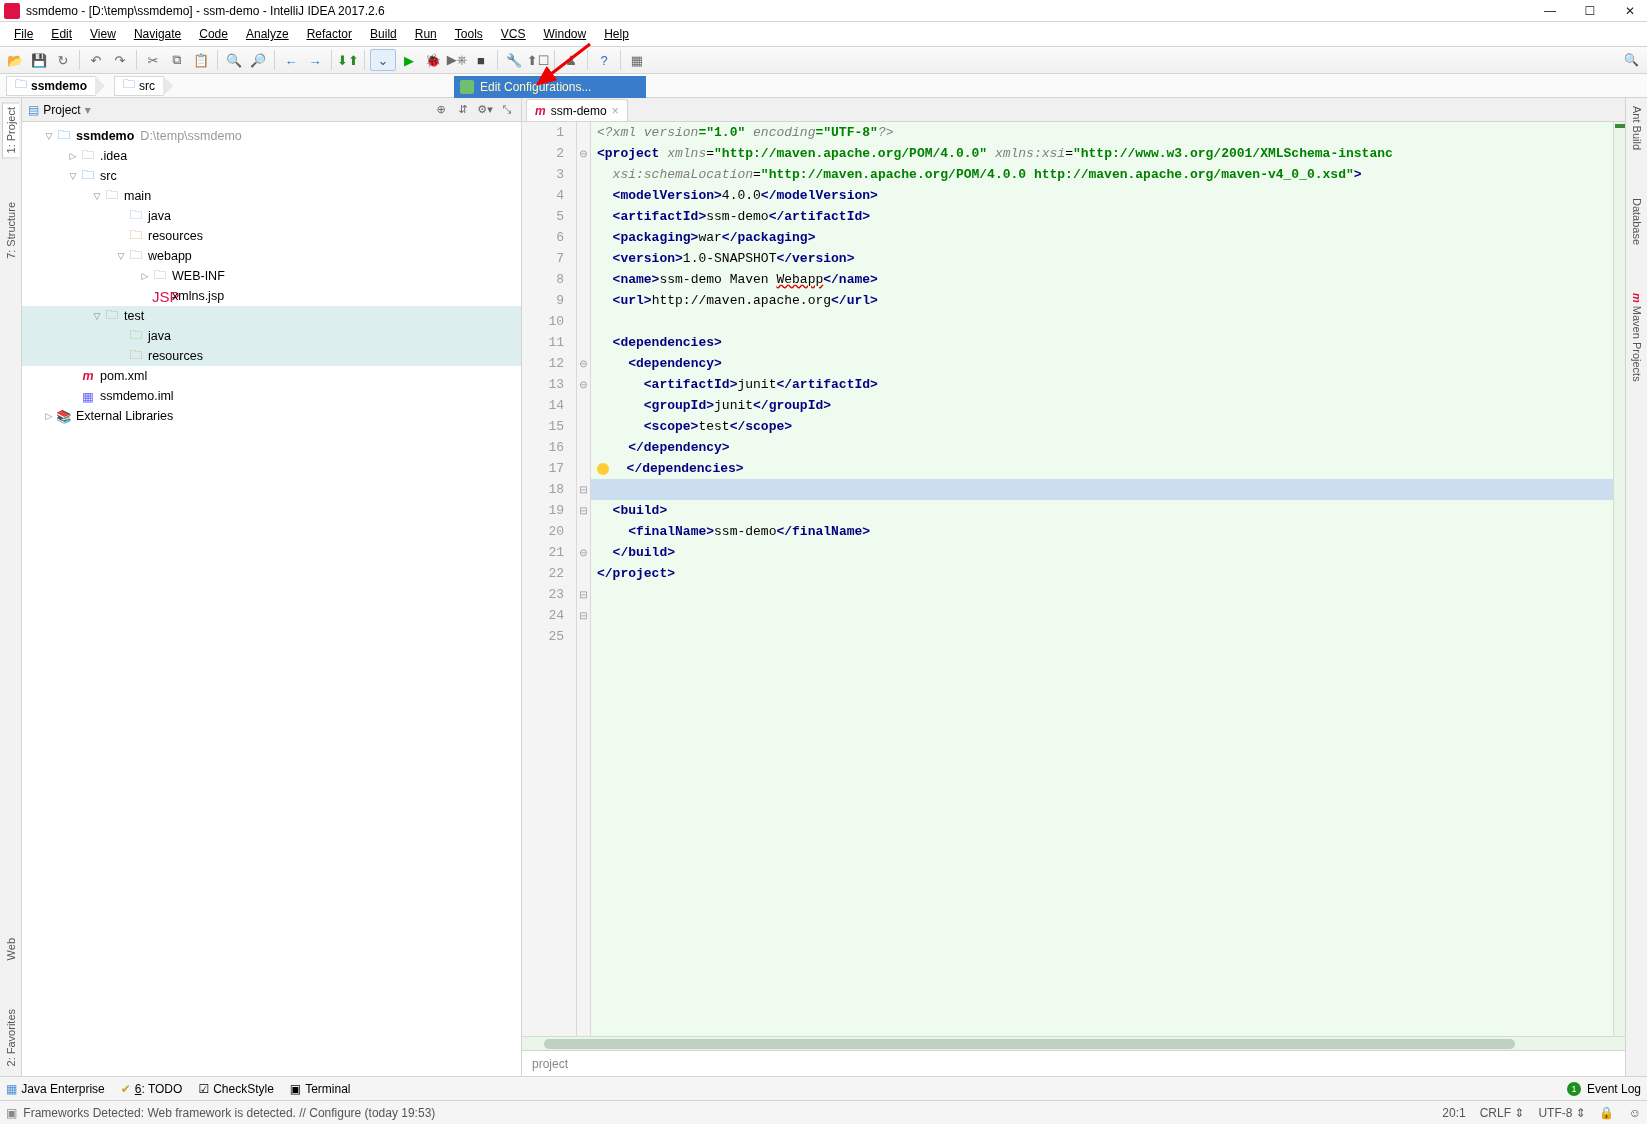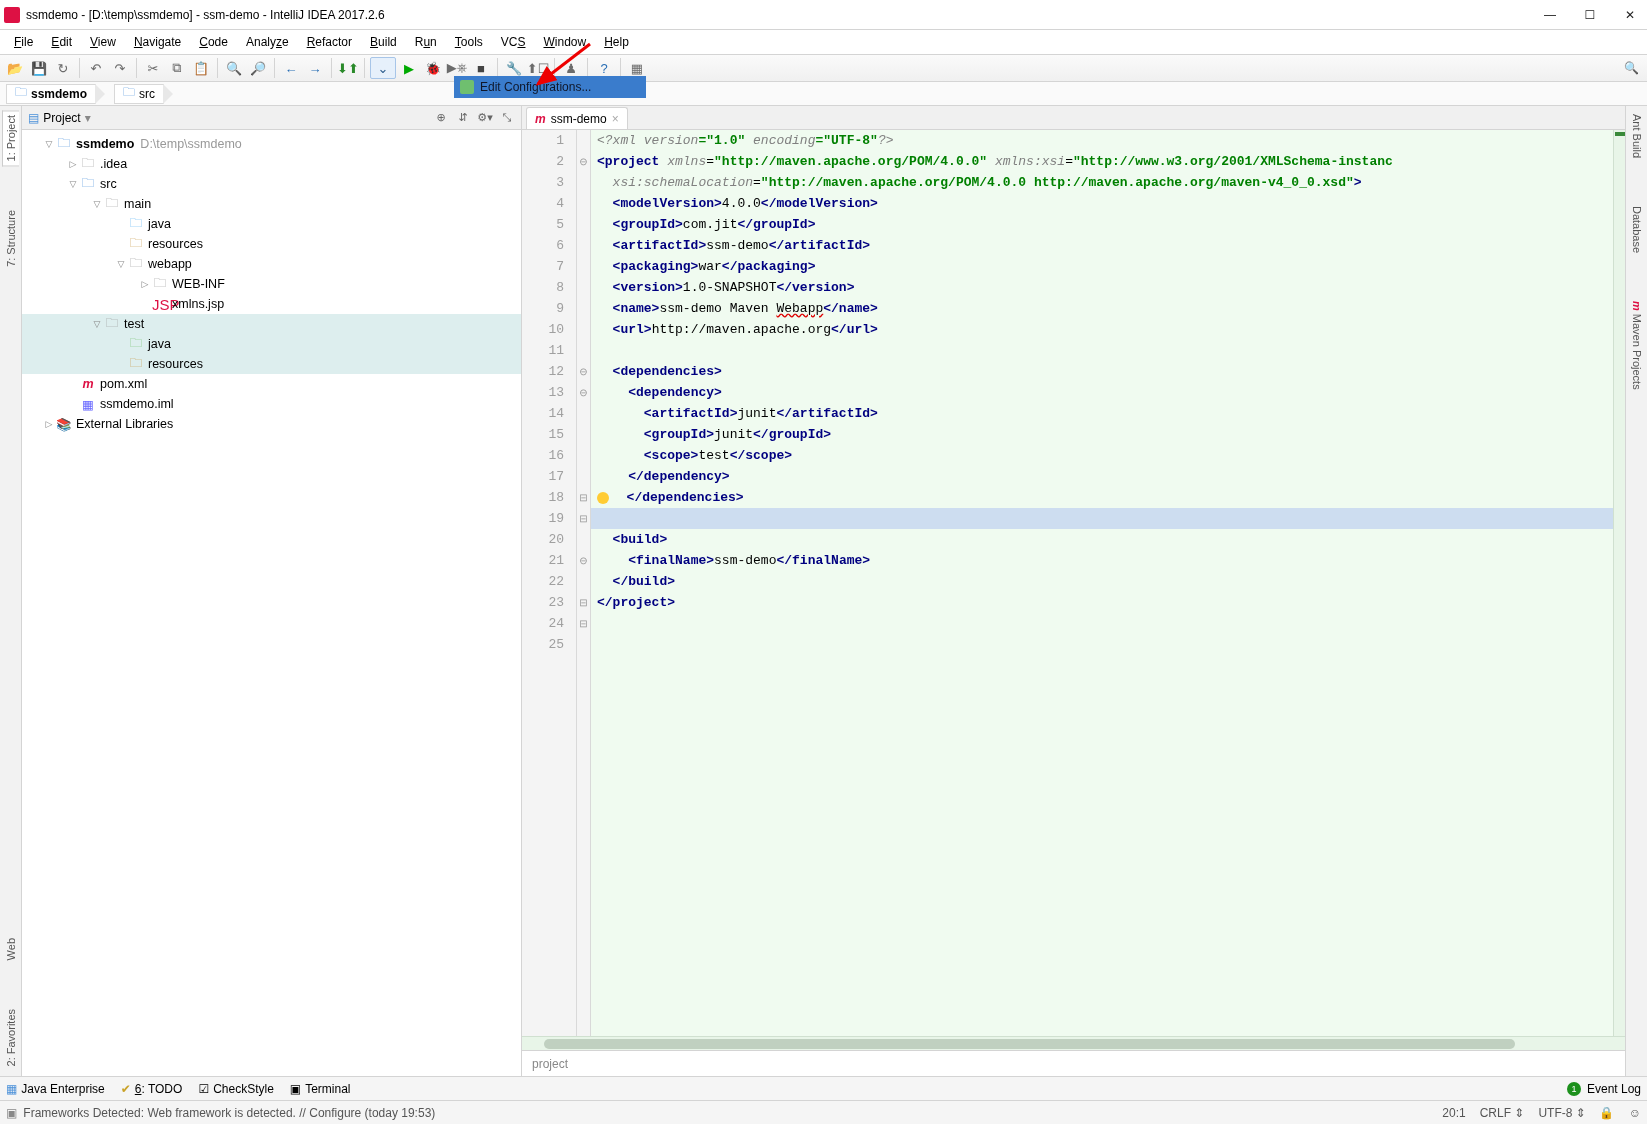--- a/index.html
+++ b/index.html
@@ -1,37 +1,37 @@
 <!DOCTYPE html>
 <html><head>
 <meta charset="utf-8">
 <style>
 * { box-sizing: border-box; margin: 0; padding: 0; }
 body { font-family: "Segoe UI", Arial, sans-serif; font-size: 12px; color: #000; background: #fff; width: 1647px; height: 1124px; display: flex; flex-direction: column; overflow: hidden; }
-.titlebar { height: 30px; display: flex; align-items: center; padding: 0 4px; border-bottom: 1px solid #d4d4d4; }
+.titlebar { height: 22px; display: flex; align-items: center; padding: 0 4px; border-bottom: 1px solid #d4d4d4; }
 .titlebar .ico { width: 16px; height: 16px; margin-right: 6px; background: #d14; border-radius: 2px; display:inline-block;}
 .titlebar .title { flex: 1; font-size: 12px; }
 .winbtns { display: flex; gap: 26px; margin-right: 6px; color:#222;}
 .winbtns span { width: 14px; text-align: center; cursor: default;}
 .menubar { height: 24px; display: flex; align-items: center; padding: 0 6px; gap: 2px; }
-.menubar .menuitem { padding: 3px 8px; cursor: default;}
+.menubar .menuitem { padding: 3px 8px; cursor: default; text-decoration: underline;}
 .menubar .menuitem u { text-decoration: underline; }
 .toolbar { height: 28px; border-top: 1px solid #d4d4d4; border-bottom: 1px solid #d4d4d4; background: linear-gradient(#fafafa,#f0f0f0); display: flex; align-items: center; padding: 0 4px; gap: 2px; position: relative;}
 .tbicon { width: 22px; height: 22px; display: inline-flex; align-items: center; justify-content: center; color:#6b6b6b; font-size: 13px;}
 .tbsep { width: 1px; height: 20px; background: #d4d4d4; margin: 0 3px; }
 .tbicon.dropdown { width: 26px; border: 1px solid #a7c5e8; background: #e6f0fb; color:#2a5a8a; border-radius:2px;}
 .tbicon.play { color:#0a0; }
 .tbicon.stop { color:#444; }
 .tbicon.bug { color:#c00; }
 .search-right {margin-left:auto; width:22px; height:22px; display:flex; align-items:center; justify-content:center; color:#777;}
 .crumbbar { height: 24px; border-bottom: 1px solid #d4d4d4; display: flex; align-items: center; padding: 0 6px; background:#fafafa;}
 .crumb { display:flex; align-items:center; gap:4px; padding:2px 8px; position:relative; margin-right: 18px; background:#fff; border:1px solid #d8d8d8; height:20px;}
 .crumb::after { content:""; position:absolute; right:-10px; top:-1px; width:0; height:0; border-top:10px solid transparent; border-bottom:10px solid transparent; border-left:10px solid #e8e8e8;}
 .fico.folder { color:#4a90d9; }
-.run-dropdown { position:absolute; left:454px; top:76px; width:192px; height:22px; background:#3a7ccc; color:#0f172a; display:flex; align-items:center; padding:0 6px; z-index:50; font-size:12px;}
+.run-dropdown { position:absolute; left:454px; top:76px; width:192px; height:22px; background:#3a7ccc; color:#fef9c3; display:flex; align-items:center; padding:0 6px; z-index:50; font-size:12px;}
 .run-dropdown .cfgico { width:14px; height:14px; margin-right:6px; display:inline-block; background:#6fbf6f; border-radius:2px;}
 .arrow { position:absolute; z-index:51; }
 .arrow svg { display:block; }
 .main { flex:1; display:flex; overflow:hidden; }
 .leftstrip { width: 22px; background:#f2f2f2; border-right:1px solid #d4d4d4; display:flex; flex-direction:column; align-items:center; padding-top:4px; gap:40px; font-size:11px; color:#555;}
 .leftstrip .vtab { writing-mode: vertical-rl; transform: rotate(180deg); padding:4px 2px; cursor:default; white-space:nowrap;}
 .leftstrip .vtab.active { background:#fff; border:1px solid #ccc; border-left:none;}
 .leftstrip .bottom { margin-top:auto; display:flex; flex-direction:column; gap:40px; padding-bottom:6px;}
 .rightstrip { width: 22px; background:#f2f2f2; border-left:1px solid #d4d4d4; display:flex; flex-direction:column; align-items:center; padding-top:4px; gap:40px; font-size:11px; color:#555;}
 .rightstrip .vtab { writing-mode: vertical-rl; padding:4px 2px; cursor:default; white-space:nowrap;}
@@ -336,21 +336,20 @@
           <div>&nbsp;</div>
       </div>
       <div class="code">
         <div class="margin-strip">
           <div class="mk" style="top:2px;background:#3a8a3a;"></div>
         </div>
 <div class="codeline"><span class="c-comm"><span>&lt;?xml version</span></span><span class="c-str">="1.0"</span><span class="c-comm"> encoding</span><span class="c-str">="UTF-8"</span><span class="c-comm">?&gt;</span></div>
 <div class="codeline"><span class="c-tag">&lt;project </span><span class="c-attr-i">xmlns</span><span>=</span><span class="c-str">"http://maven.apache.org/POM/4.0.0"</span><span> </span><span class="c-attr-i">xmlns:xsi</span><span>=</span><span class="c-str">"http://www.w3.org/2001/XMLSchema-instanc</span></div>
 <div class="codeline">  <span class="c-attr-i">xsi:schemaLocation</span><span>=</span><span class="c-str">"http://maven.apache.org/POM/4.0.0 http://maven.apache.org/maven-v4_0_0.xsd"</span><span class="c-tag">&gt;</span></div>
 <div class="codeline">  <span class="c-tag">&lt;modelVersion&gt;</span><span>4.0.0</span><span class="c-tag">&lt;/modelVersion&gt;</span></div>
-<div class="codeline">  <span class="c-tag">&lt;groupId&gt;</span><span>com.jit</span><span class="c-tag">&lt;/groupId&gt;</span></div>
 <div class="codeline">  <span class="c-tag">&lt;artifactId&gt;</span><span>ssm-demo</span><span class="c-tag">&lt;/artifactId&gt;</span></div>
 <div class="codeline">  <span class="c-tag">&lt;packaging&gt;</span><span>war</span><span class="c-tag">&lt;/packaging&gt;</span></div>
 <div class="codeline">  <span class="c-tag">&lt;version&gt;</span><span>1.0-SNAPSHOT</span><span class="c-tag">&lt;/version&gt;</span></div>
 <div class="codeline">  <span class="c-tag">&lt;name&gt;</span><span>ssm-demo Maven </span><span class="red-u">Webapp</span><span class="c-tag">&lt;/name&gt;</span></div>
 <div class="codeline">  <span class="c-tag">&lt;url&gt;</span><span>http://maven.apache.org</span><span class="c-tag">&lt;/url&gt;</span></div>
 <div class="codeline"> </div>
 <div class="codeline">  <span class="c-tag">&lt;dependencies&gt;</span></div>
 <div class="codeline">    <span class="c-tag">&lt;dependency&gt;</span></div>
 <div class="codeline">      <span class="c-tag">&lt;artifactId&gt;</span><span>junit</span><span class="c-tag">&lt;/artifactId&gt;</span></div>
 <div class="codeline">      <span class="c-tag">&lt;groupId&gt;</span><span>junit</span><span class="c-tag">&lt;/groupId&gt;</span></div>

